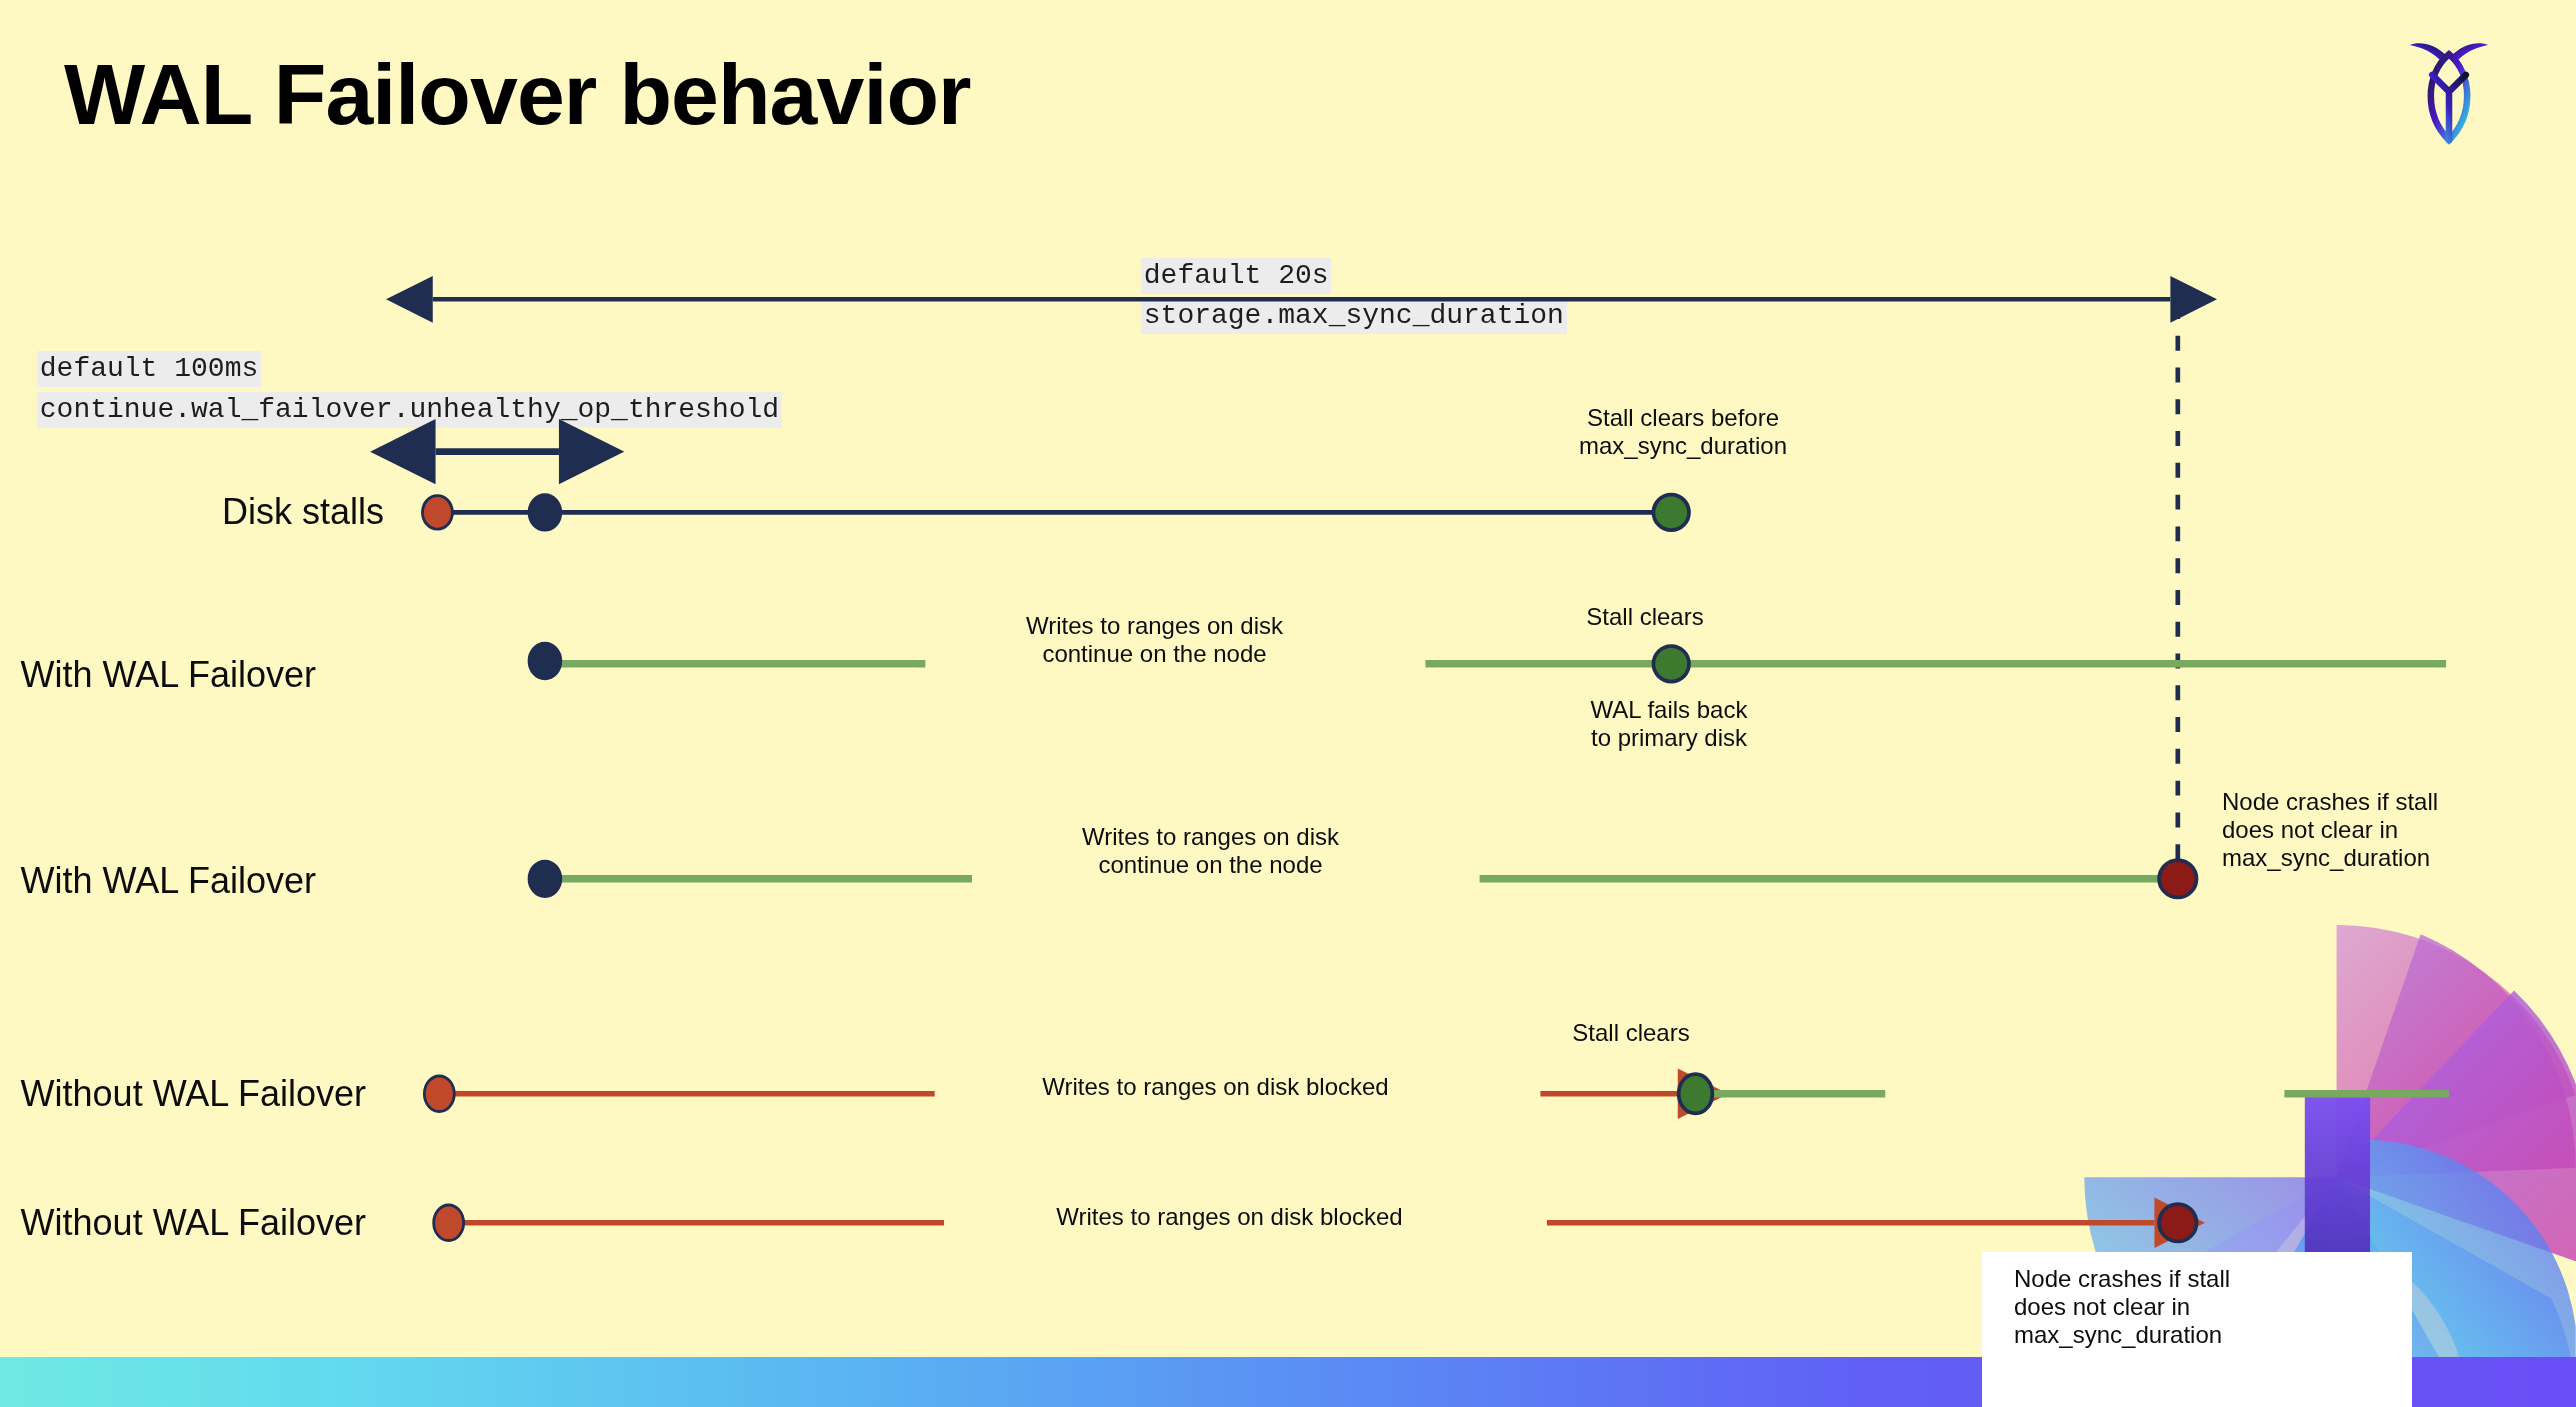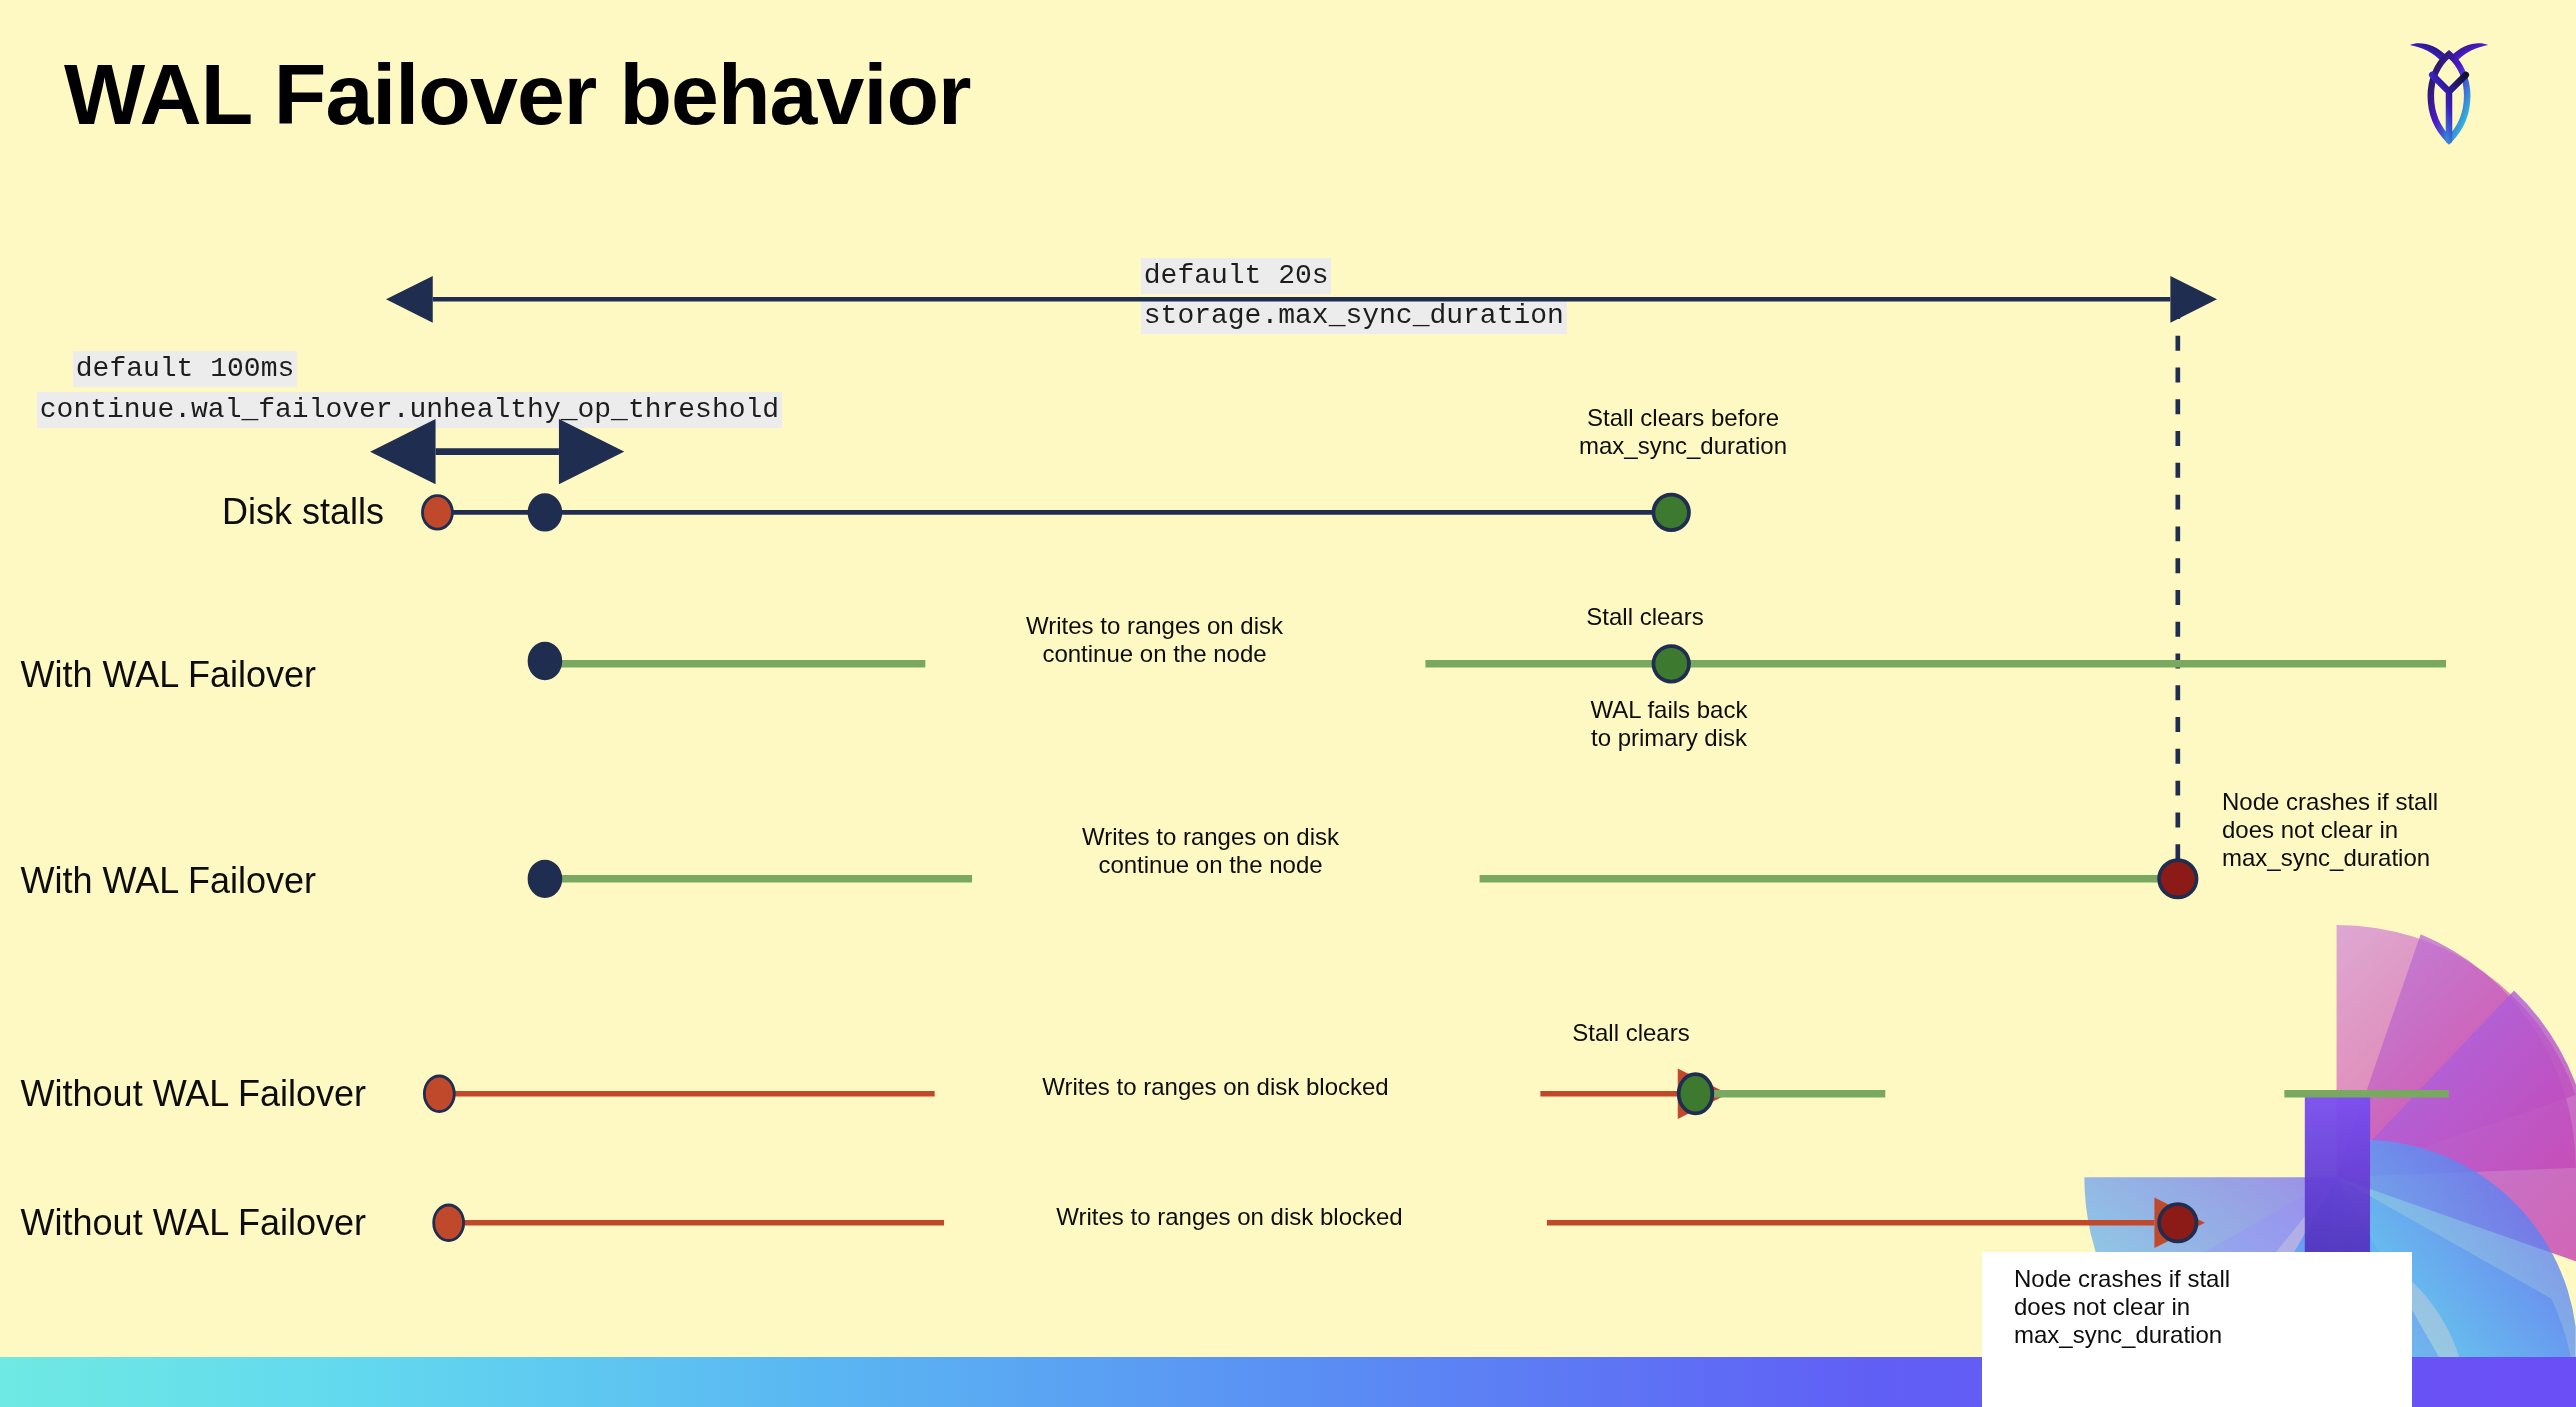--- a/index.html
+++ b/index.html
@@ -114,21 +114,21 @@
     </defs>
     <path d="M60,34 C45,18 28,16 18,20 C30,22 44,28 54,40 Z" fill="url(#lg2)"></path>
     <path d="M60,34 C75,18 92,16 102,20 C90,22 76,28 66,40 Z" fill="url(#lg1)"></path>
     <path d="M60,30 C86,52 86,96 60,122 C34,96 34,52 60,30 Z" fill="none" stroke="url(#lg1)" stroke-width="7"></path>
     <path d="M60,122 L60,70 L42,52 M60,70 L78,52" fill="none" stroke="url(#lg2)" stroke-width="7" stroke-linecap="round"></path>
   </svg>
 
   <div class="code-chip" style="left:1141px;top:258px;">default 20s</div>
   <div class="code-chip" style="left:1141px;top:298px;">storage.max_sync_duration</div>
 
-  <div class="code-chip" style="left:37px;top:351px;margin-left:36px;">default 100ms</div>
+  <div class="code-chip" style="left:37px;top:351px;">default 100ms</div>
   <div class="code-chip" style="left:37px;top:392px;">continue.wal_failover.unhealthy_op_threshold</div>
 
   <div class="row-label" style="left:222px;top:491px;">Disk stalls</div>
   <div class="row-label" style="left:20.6px;top:654px;">With WAL Failover</div>
   <div class="row-label" style="left:20.6px;top:860px;">With WAL Failover</div>
   <div class="row-label" style="left:20.6px;top:1073px;">Without WAL Failover</div>
   <div class="row-label" style="left:20.6px;top:1202px;">Without WAL Failover</div>
 
   <div class="anno" style="left:1496px;top:404px;width:374px;">Stall clears before
 max_sync_duration</div>

